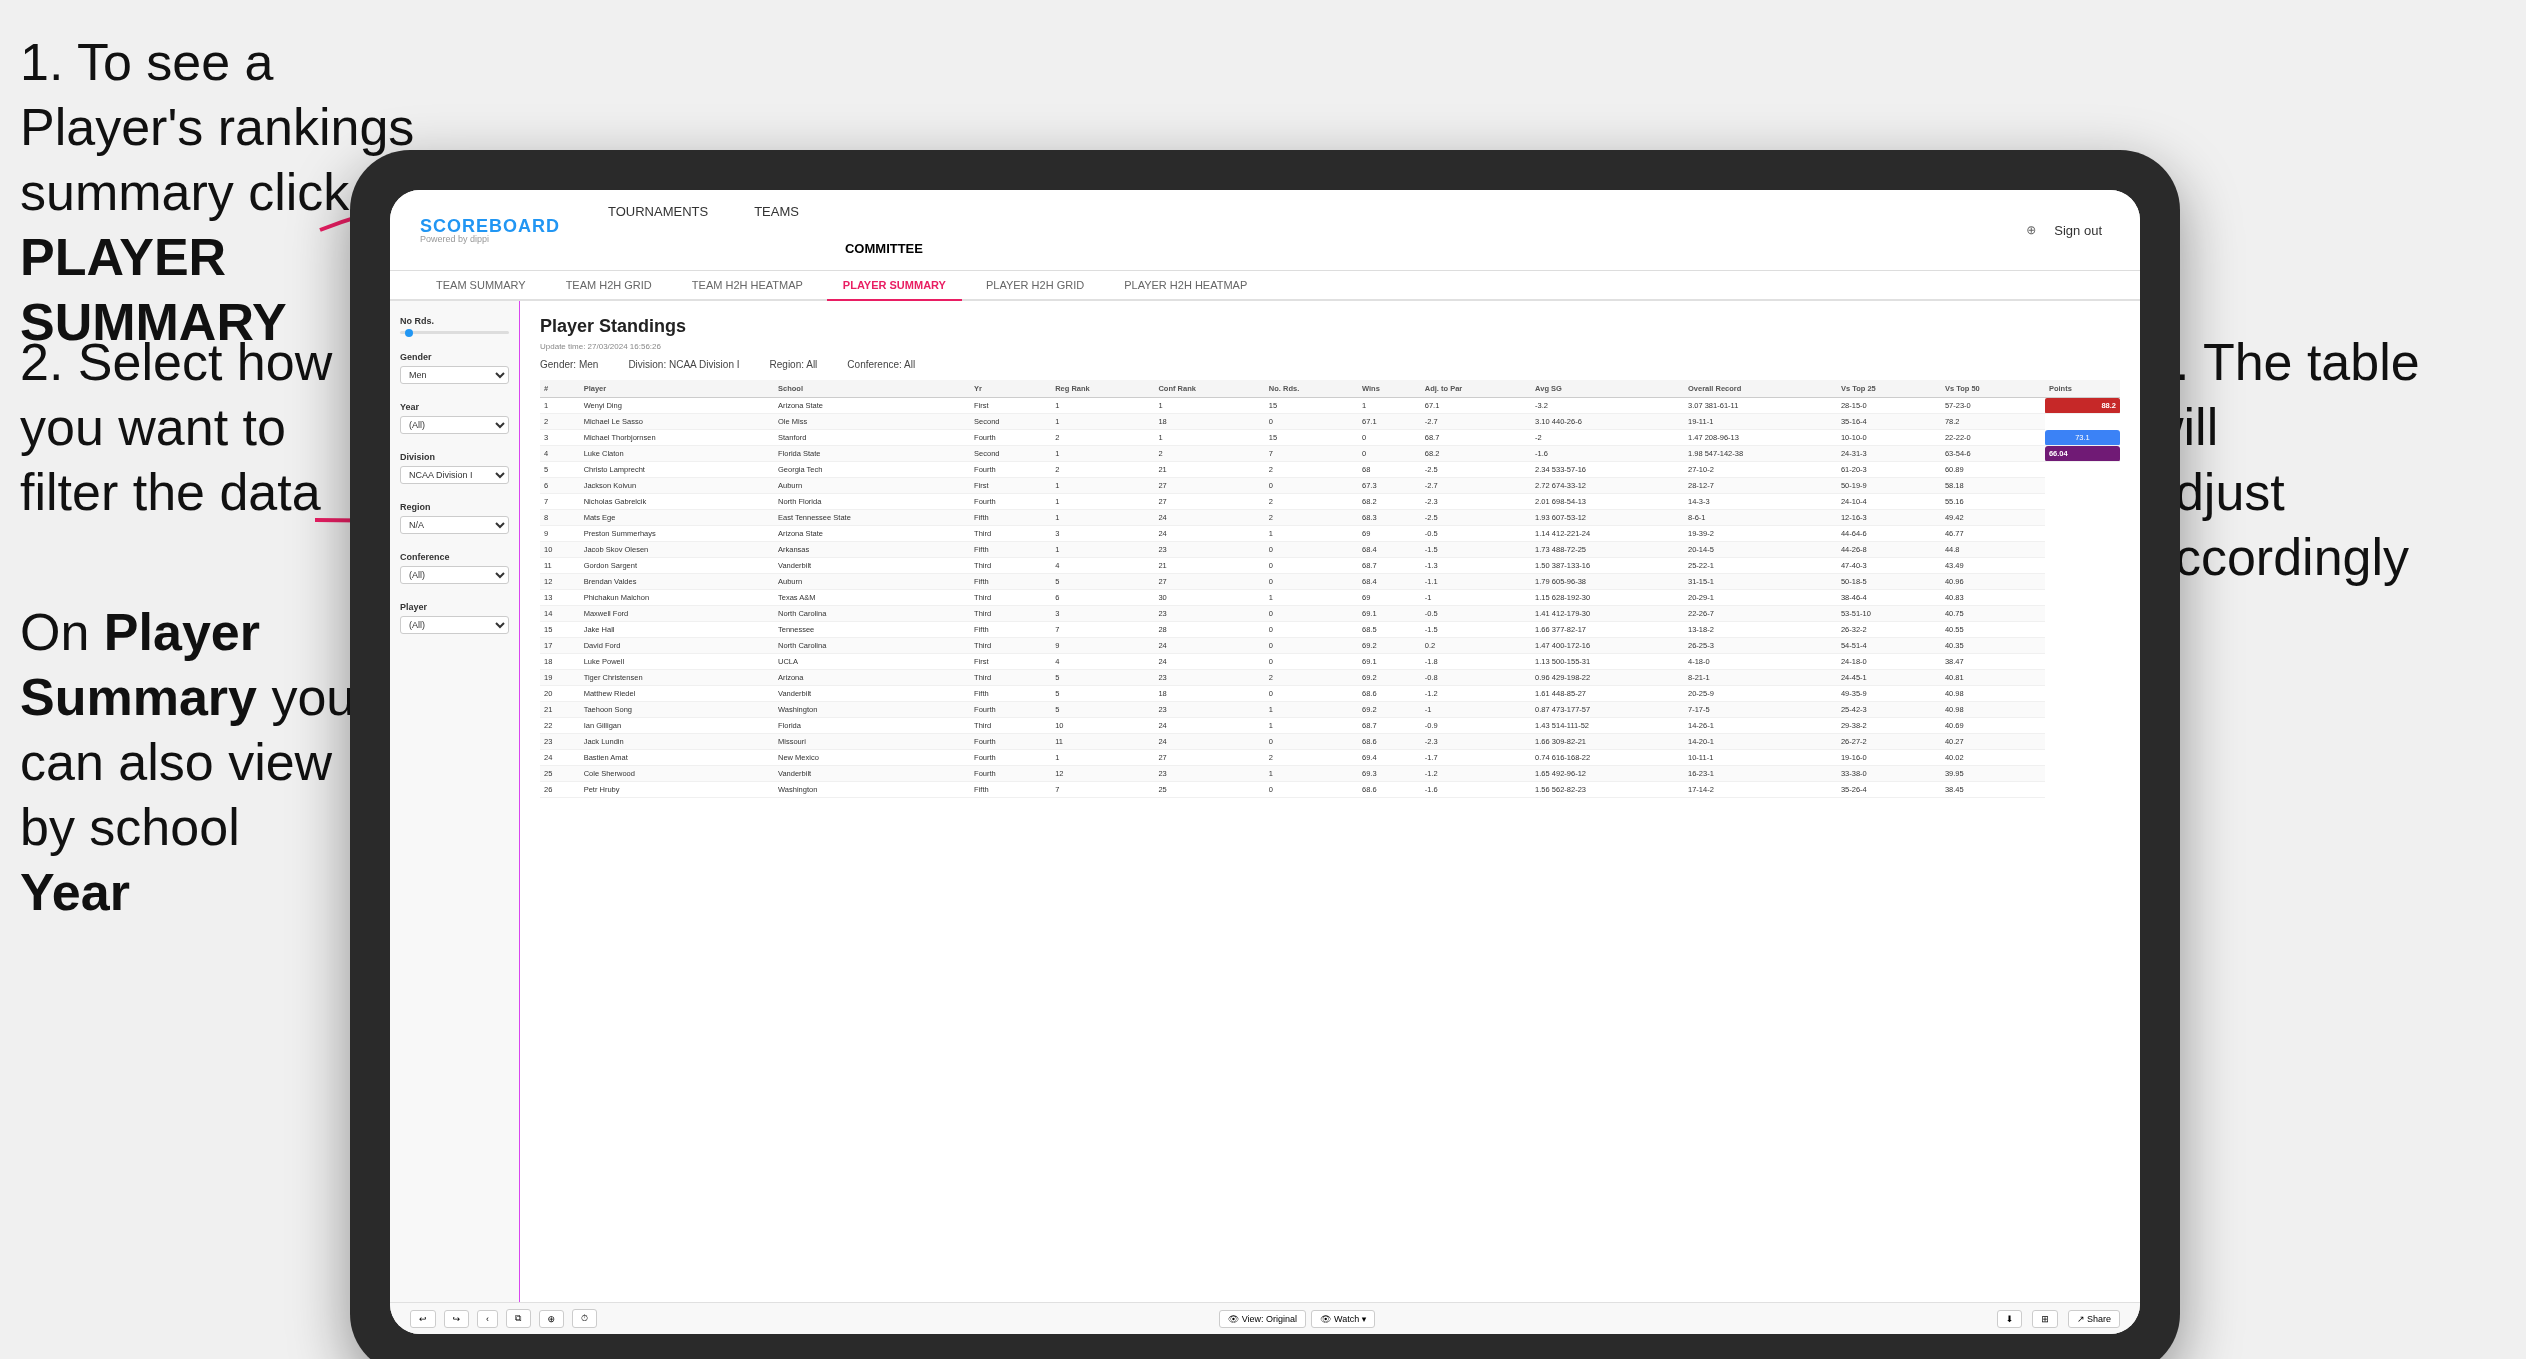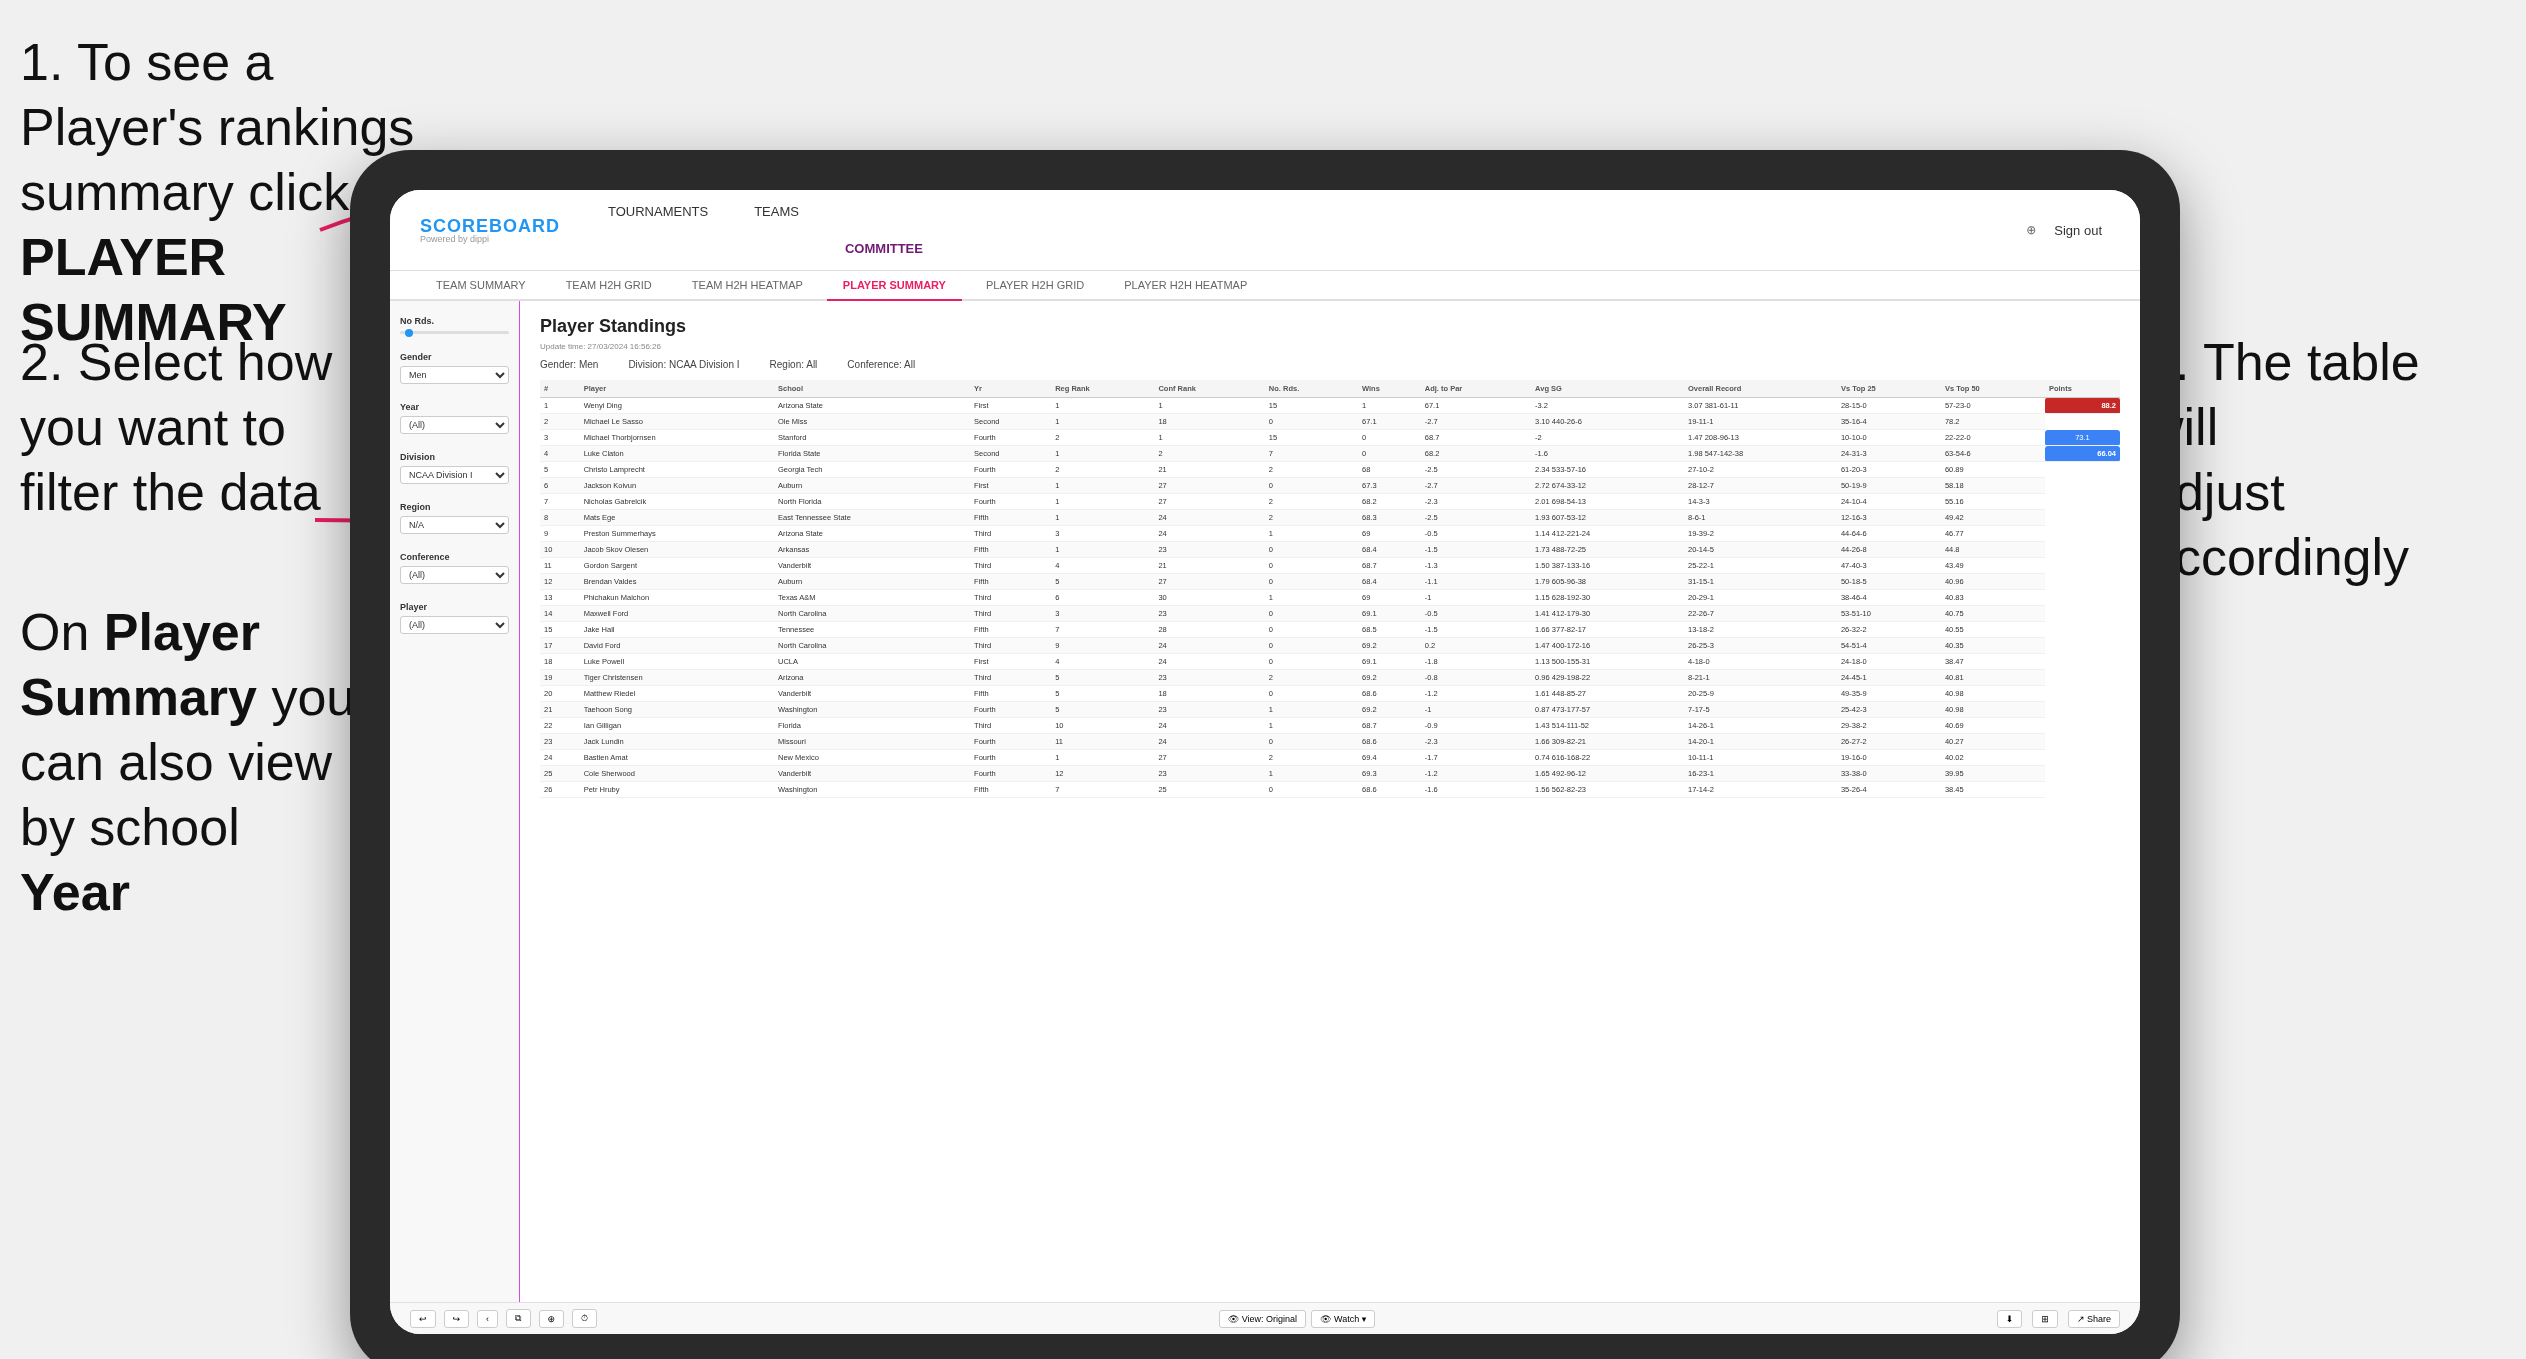--- a/index.html
+++ b/index.html
@@ -109,21 +109,21 @@
       flex: 1;
     }
     .nav-item {
       font-size: 13px;
       color: #333;
       cursor: pointer;
       padding: 4px 8px;
       font-weight: 500;
     }
     .nav-item.active {
-      color: #701a75;
+      color: #000000;
       font-weight: 600;
       margin-top: 37px;
     }
     .header-right {
       display: flex;
       align-items: center;
       gap: 10px;
       font-size: 12px;
       color: #666;
     }
@@ -495,21 +495,21 @@
                 <td>Second</td>
                 <td>1</td>
                 <td>2</td>
                 <td>7</td>
                 <td>0</td>
                 <td>68.2</td>
                 <td>-1.6</td>
                 <td>1.98 547-142-38</td>
                 <td>24-31-3</td>
                 <td>63-54-6</td>
-                <td style="background: #3b82f6; color: rgb(255, 255, 255); font-weight: 700; border-radius: 3px; text-align: right;">66.04</td>
+                <td style="background: #701a75; color: rgb(255, 255, 255); font-weight: 700; border-radius: 3px; text-align: left;">66.04</td>
               </tr>
               <tr>
                 <td>5</td>
                 <td>Christo Lamprecht</td>
                 <td>Georgia Tech</td>
                 <td>Fourth</td>
                 <td>2</td>
                 <td>21</td>
                 <td>2</td>
                 <td>68</td>

